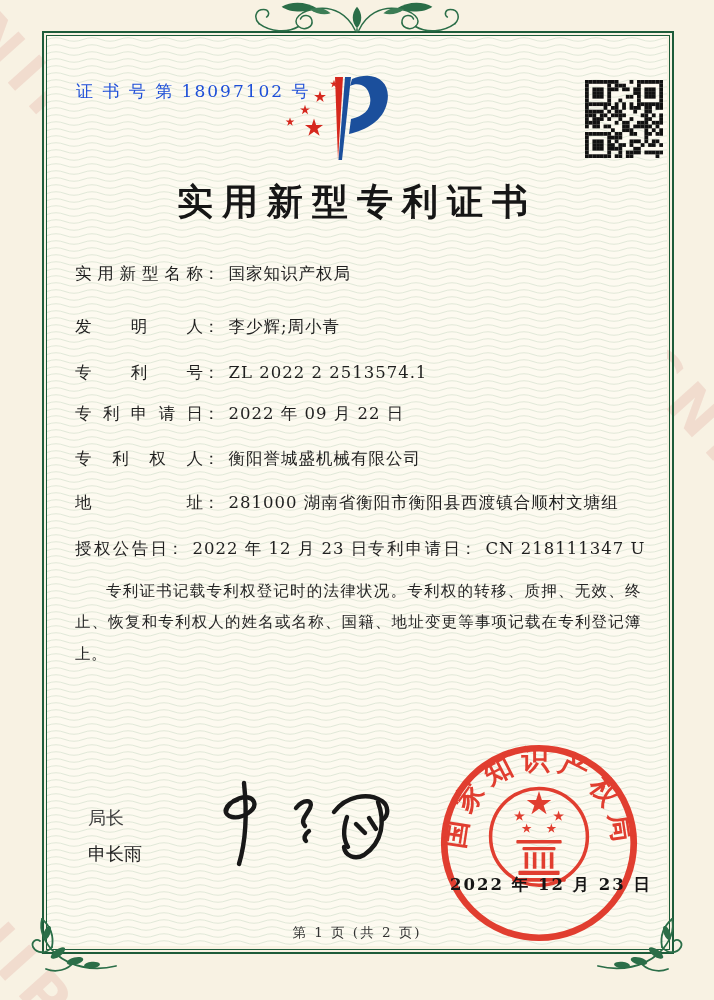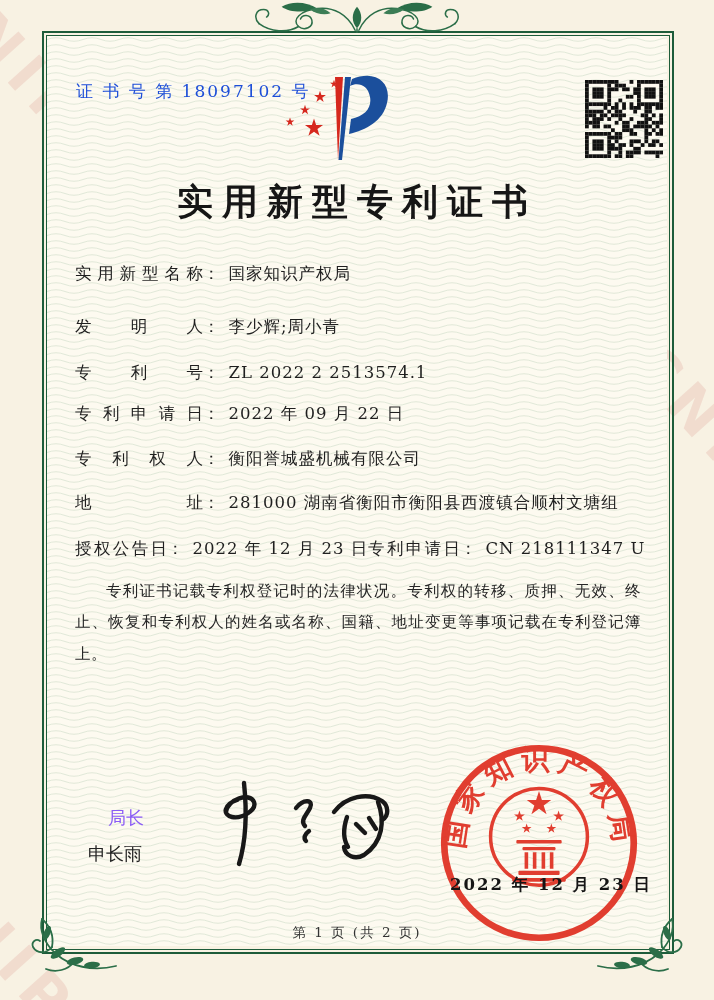--- a/index.html
+++ b/index.html
@@ -31,21 +31,21 @@
   .fcolon{display:inline-block;}
   .fval{margin-left:9px;letter-spacing:1px;}
   .glabel{display:inline-block;width:92px;text-align:justify;text-align-last:justify;vertical-align:bottom;}
   .gpair2{position:absolute;left:293px;top:0;white-space:nowrap;}
   
   .bodytext{position:absolute;left:75px;top:576px;width:566px;font-size:15.5px;
             line-height:2.02;text-align:justify;letter-spacing:0.6px;color:#262626;z-index:3;}
   .bodytext p{margin:0;text-indent:2em;}
   
   .officer-title{position:absolute;left:88px;top:806px;font-size:18px;
-                 font-family:"DejaVu Sans","Liberation Sans",sans-serif;color:#8b5cf6;z-index:3;margin-left:20px;}
+                 font-family:"DejaVu Sans","Liberation Sans",sans-serif;color:#404040;z-index:3;}
   .officer-name{position:absolute;left:88px;top:842px;font-size:18px;
                 font-family:"DejaVu Sans","Liberation Sans",sans-serif;color:#222;z-index:3;}
   .signature{position:absolute;left:192px;top:776px;width:208px;height:102px;z-index:3;}
   
   .seal{position:absolute;left:436px;top:740px;width:206px;height:206px;z-index:2;opacity:0.95;}
   .seal-date{position:absolute;left:450px;top:874px;font-size:16.5px;font-weight:bold;
              letter-spacing:2px;color:#151515;z-index:4;white-space:nowrap;}
   
   .page-footer{position:absolute;left:0;top:924px;width:714px;text-align:center;
                font-size:13.5px;letter-spacing:2px;color:#333;z-index:3;}

